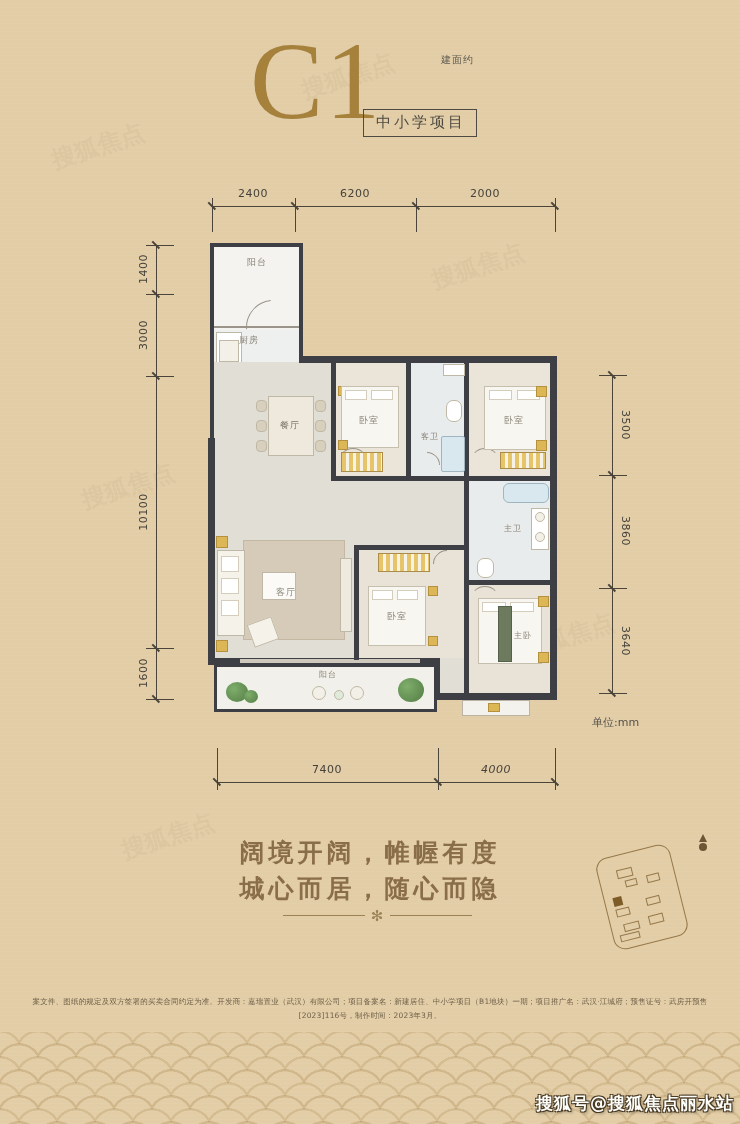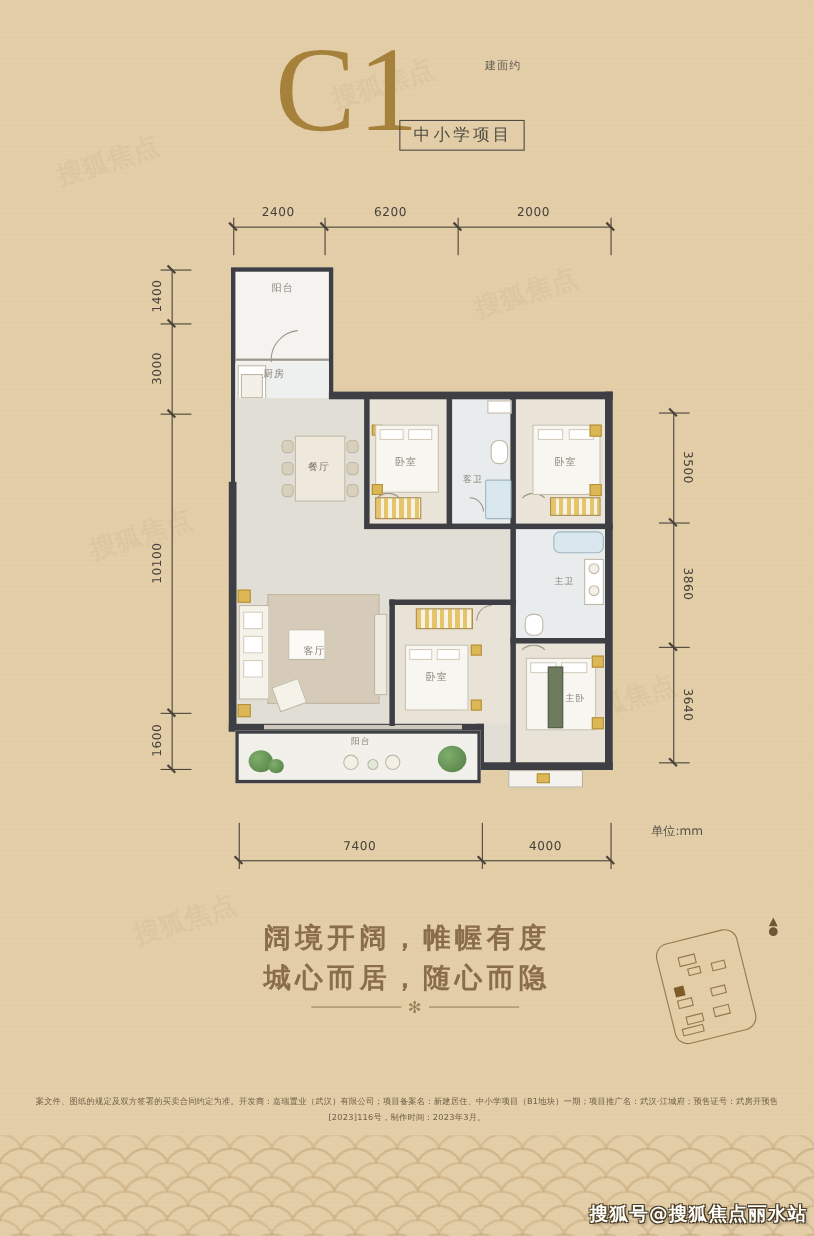--- a/index.html
+++ b/index.html
@@ -16,21 +16,21 @@
   .area sup{font-size:26px;vertical-align:28px;}
   .area-prefix{position:absolute;left:441px;top:53px;font-size:10px;color:#5f5a50;letter-spacing:1px;}
   .layout-badge{position:absolute;left:363px;top:109px;border:1.5px solid #4e4a42;color:#4e4a42;
     font-size:15px;letter-spacing:3px;padding:3px 10px 4px 12px;}
   
   .dline{position:absolute;background:#4a443a;}
   .slash{position:absolute;width:10px;height:1.5px;background:#4a443a;transform:rotate(45deg);}
   .dlabel{position:absolute;font-size:11px;color:#46413a;letter-spacing:0.5px;transform:translate(-50%,-50%);white-space:nowrap;}
   .dlabel.rl{transform:translate(-50%,-50%) rotate(-90deg);}
   .dlabel.rr{transform:translate(-50%,-50%) rotate(90deg);}
-  .unit-note{position:absolute;left:592px;top:748px;font-size:11px;color:#55504a;}
+  .unit-note{position:absolute;left:592px;top:715px;font-size:11px;color:#55504a;}
   
   .floor{position:absolute;}
   .wall{position:absolute;background:#3d3f44;}
   .room-label{position:absolute;font-size:9px;color:#8a8478;letter-spacing:1px;transform:translate(-50%,-50%);white-space:nowrap;}
   .gold{position:absolute;background:#ddb655;border:1px solid #b3913e;box-sizing:border-box;}
   .stripes{position:absolute;background:repeating-linear-gradient(90deg,#e6c469 0 4px,#f7f2e6 4px 7px);border:1px solid #ab8c49;box-sizing:border-box;}
   .bed{position:absolute;background:#f8f6f1;border:1px solid #c6bfae;box-sizing:border-box;}
   .pillow{position:absolute;background:#ffffff;border:1px solid #d4cdbc;box-sizing:border-box;}
   .furn{position:absolute;background:#f3f0e8;border:1px solid #c0b8a6;box-sizing:border-box;}
   .plant{position:absolute;background:radial-gradient(circle at 35% 35%,#7fae6b,#527c45);border-radius:50%;}
@@ -125,21 +125,21 @@
   <div class="dlabel rr" style="left:625px;top:641px;">3640</div>
 
   <div class="dline" style="left:217px;top:782px;width:338px;height:1px;"></div>
   <div class="dline" style="left:217px;top:748px;width:1px;height:42px;"></div>
   <div class="dline" style="left:438px;top:748px;width:1px;height:42px;"></div>
   <div class="dline" style="left:555px;top:748px;width:1px;height:42px;"></div>
   <div class="slash" style="left:212px;top:781px;"></div>
   <div class="slash" style="left:433px;top:781px;"></div>
   <div class="slash" style="left:550px;top:781px;"></div>
   <div class="dlabel" style="left:327px;top:769px;">7400</div>
-  <div class="dlabel" style="left:496px;top:769px;">4000</div>
+  <div class="dlabel" style="left:496px;top:769px;font-style:italic;">4000</div>
   <div class="unit-note">单位:mm</div>
 
   <div class="floor" style="left:210px;top:243px;width:93px;height:200px;border:4px solid #3d3f44;box-sizing:border-box;background:#f4f3ef;"></div>
   <div class="floor" style="left:214px;top:330px;width:85px;height:109px;background:#eef0f0;"></div>
   <div class="wall" style="left:214px;top:326px;width:85px;height:2px;background:#9b948a;"></div>
   <div class="furn" style="left:216px;top:332px;width:26px;height:104px;background:#ffffff;"></div>
   <div class="furn" style="left:219px;top:340px;width:20px;height:22px;"></div>
   <div class="furn" style="left:219px;top:370px;width:20px;height:26px;"></div>
   <div class="arc" style="left:246px;top:300px;width:54px;height:54px;transform:rotate(40deg);"></div>
 

